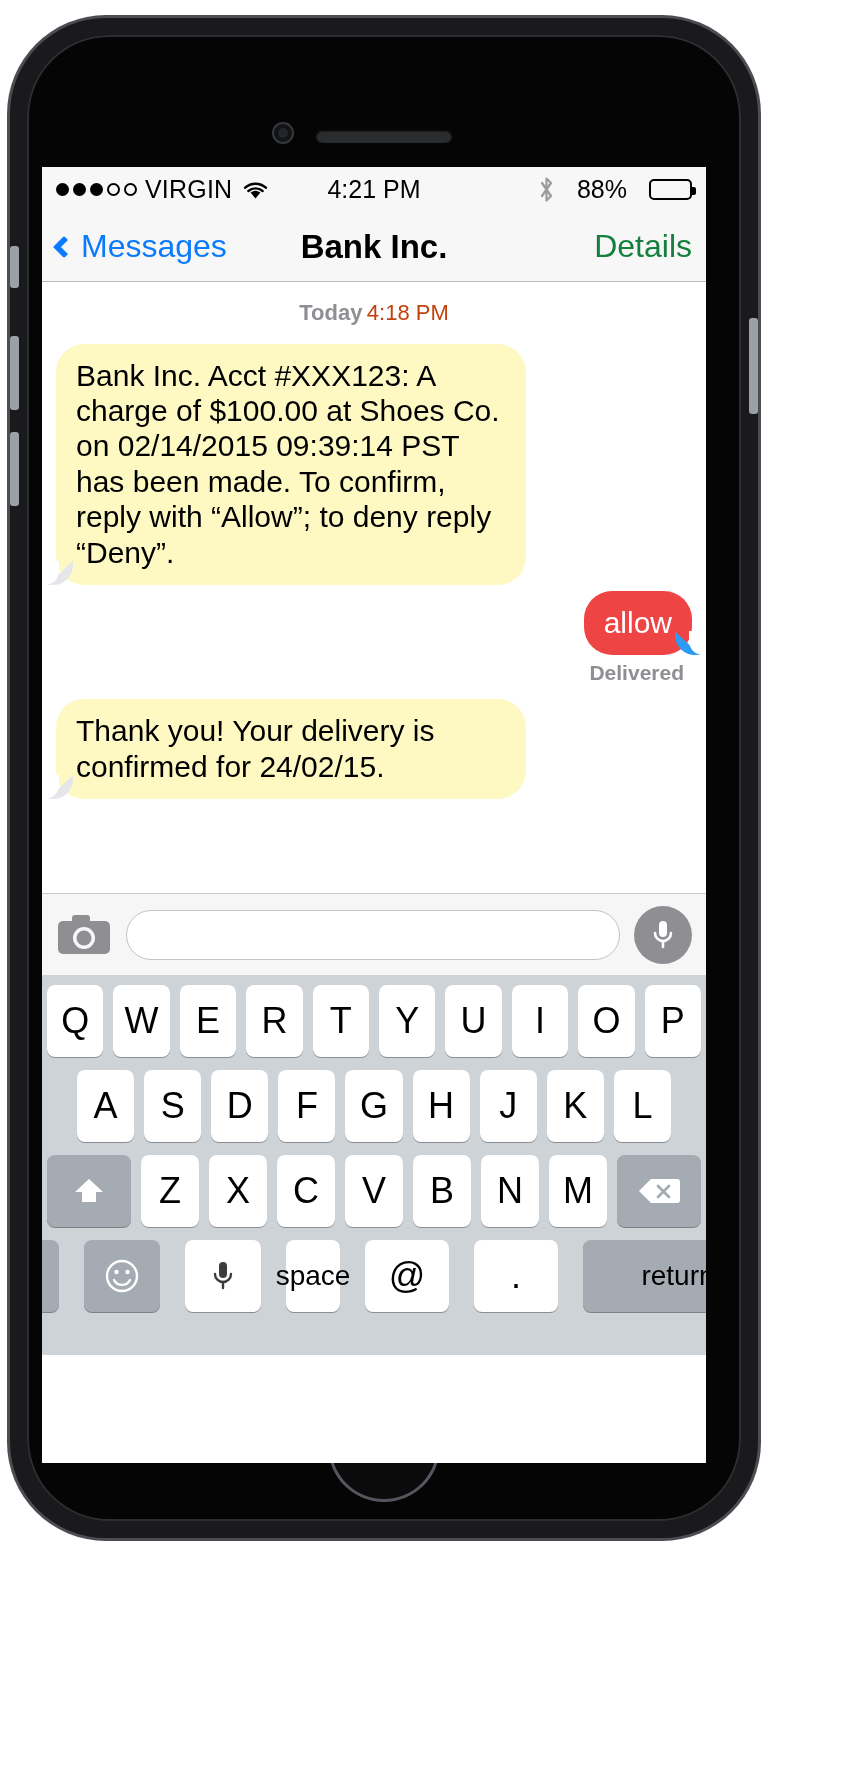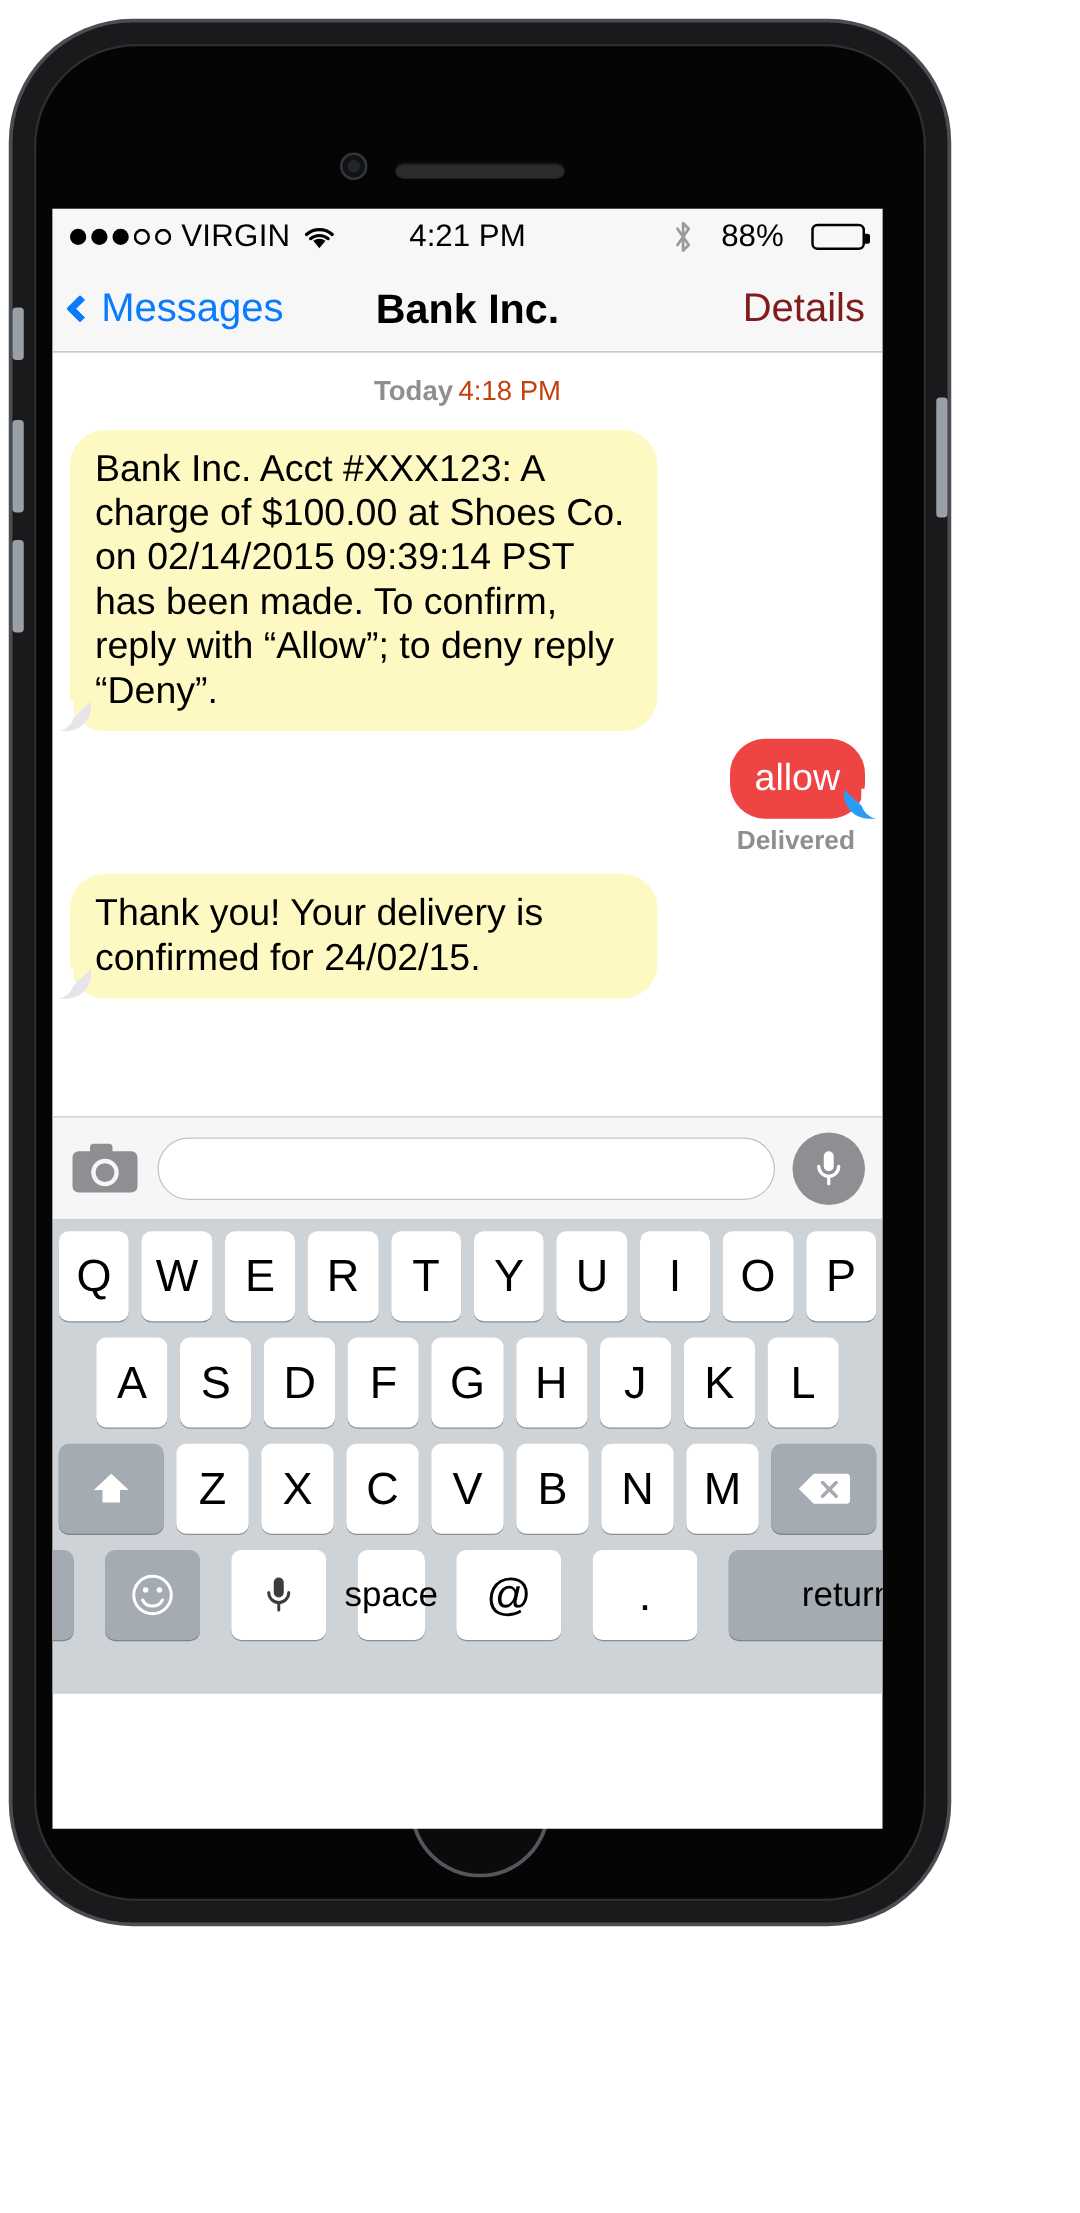--- a/index.html
+++ b/index.html
@@ -201,21 +201,21 @@
     position: absolute;
     left: 0; right: 0;
     text-align: center;
     font-size: 33px;
     font-weight: bold;
     color: #000;
     pointer-events: none;
   }
   .nav-details {
     margin-left: auto;
-    color: #7f1d1d;
+    color: #15803d;
     font-size: 32px;
     cursor: pointer;
   }
 
   
   .thread {
     background: #fff;
     height: 611px;
     padding: 16px 0 0 0;
     overflow: hidden;

